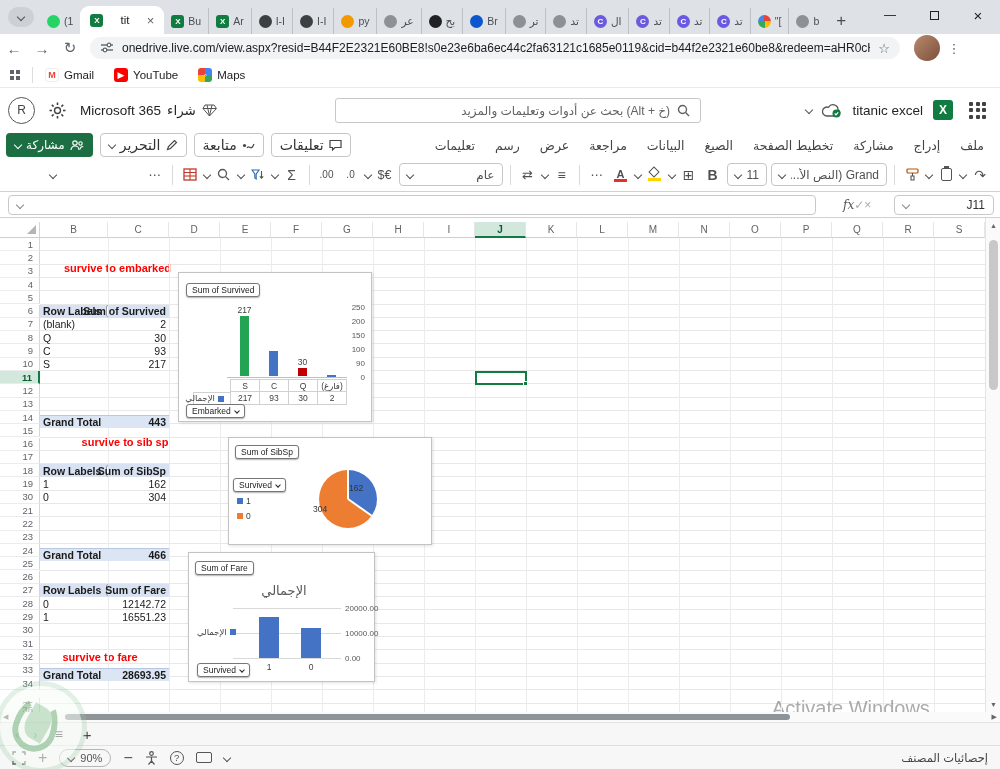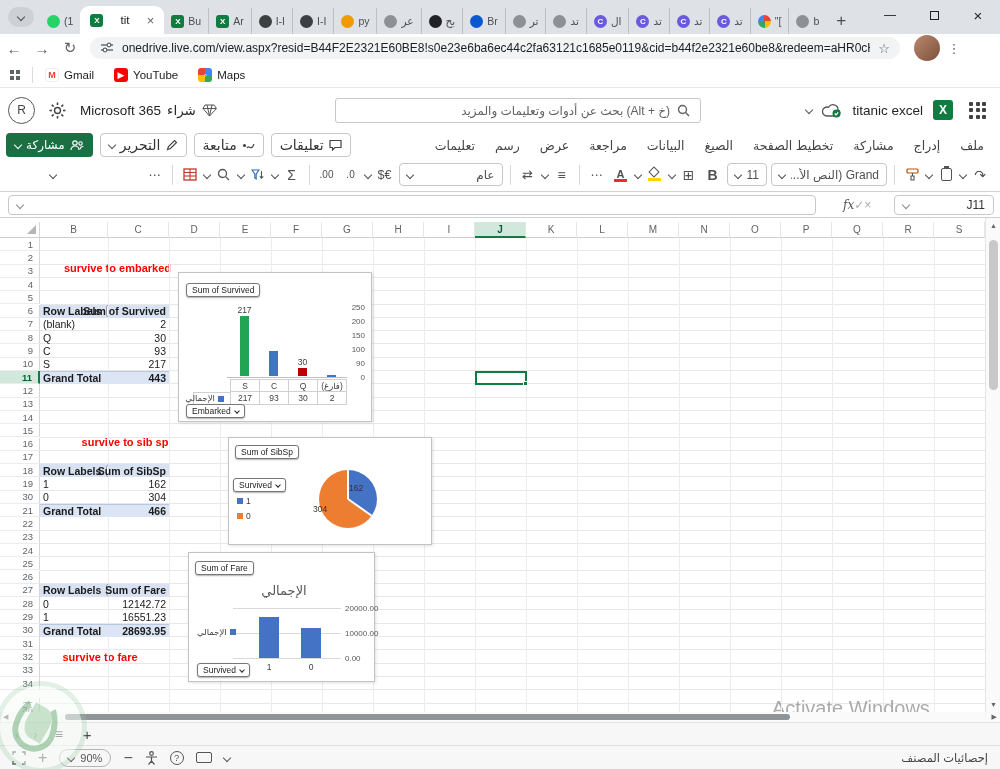--- a/index.html
+++ b/index.html
@@ -113,21 +113,21 @@
   .corner i { position:absolute; right:3px; bottom:3px; width:0; height:0; border-left:9px solid transparent;
               border-bottom:9px solid #b5b5b5; }
   .selcell { position:absolute; border:2px solid #107c41; background:transparent; }
   .selcell i { position:absolute; right:-3px; bottom:-3px; width:5px; height:5px; background:#107c41; border:1px solid #fff; }
   .redlbl { position:absolute; color:#f00; font-weight:bold; font-size:11px; text-align:center; white-space:nowrap; }
 
   .pivot { position:absolute; font-size:10.5px; color:#1a1a1a; }
   .pcell { position:absolute; display:flex; align-items:center; white-space:nowrap; overflow:visible; padding:0 3px; }
   .pcell.num { justify-content:flex-end; }
   .pcell.hdr { background:#d8e2f2; font-weight:bold; }
-  .pcell.tot { background:#dbe5f4; font-weight:bold; border-top:1px solid #b9c7e0; }
+  .pcell.tot { background:#dbe5f4; font-weight:bold; border-top:1px solid #b9c7e0;margin-top:44px; }
   .pdrop { width:12px; height:12px; border:1px solid #9a9a9a; background:#fff; border-radius:2px; margin-left:5px;
            display:inline-flex; align-items:center; justify-content:center; color:#555; flex:0 0 auto;}
   .pdrop .chv { width:4px; height:4px; margin-top:-2px;}
 
   .chart { position:absolute; background:#fff; border:1px solid #c3c3c3; box-shadow:1px 1px 3px rgba(0,0,0,.12); }
   .fieldbtn { position:absolute; height:14px; border:1px solid #777; border-radius:3px; background:#fff;
               box-shadow:0 1px 1.5px rgba(0,0,0,.3); font-size:8.5px; color:#222; display:flex; align-items:center;
               gap:4px; padding:0 5px; white-space:nowrap; }
   .ctick { position:absolute; font-size:8px; color:#595959; white-space:nowrap; }
   .cbar { position:absolute; }

